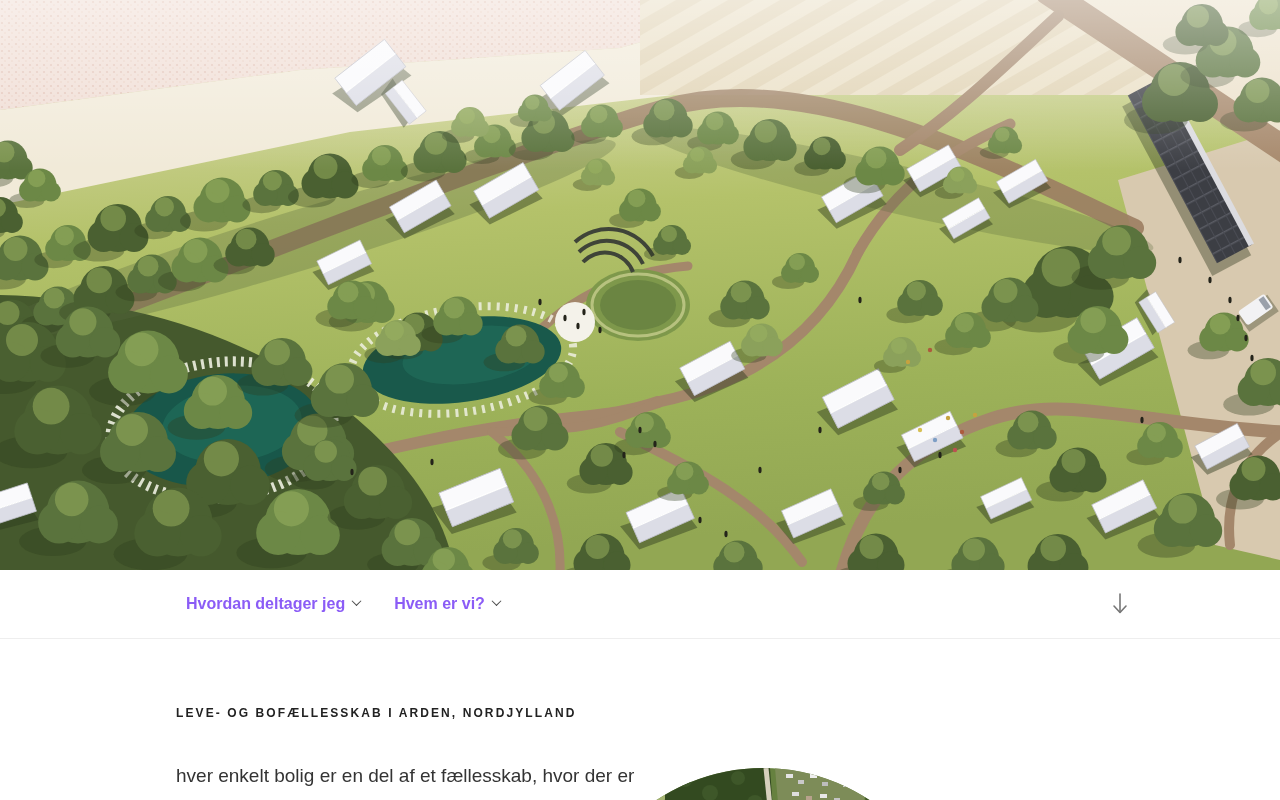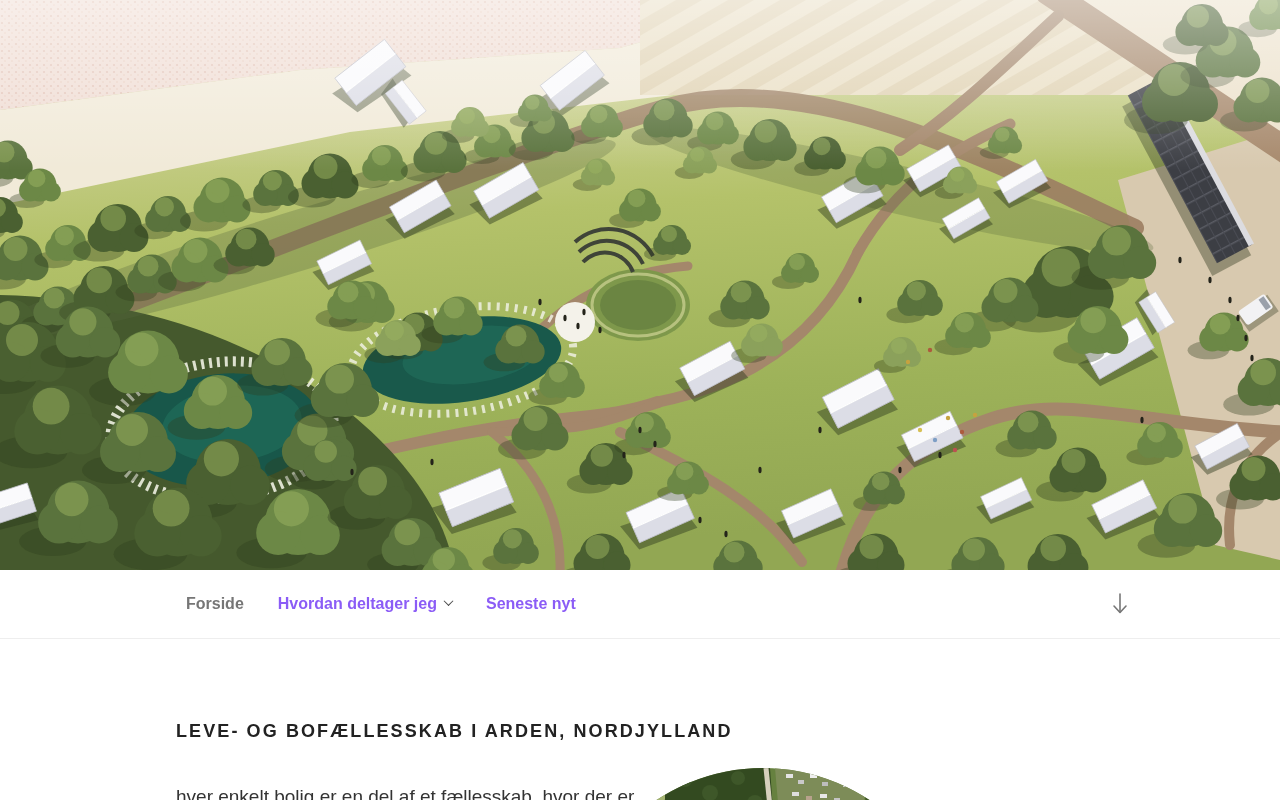--- a/index.html
+++ b/index.html
@@ -15,22 +15,22 @@
   .nav-inner { width:1000px; height:100%; margin:0 auto; display:flex; align-items:center;
                padding-left:29px; }
   .nav-link { display:flex; align-items:center; gap:8px; padding:0 17px; height:100%;
               text-decoration:none; font-weight:700; font-size:16px; color:#8b5cf6; cursor:pointer; }
   .nav-link.current { color:#767676; }
   .chev { width:7px; height:7px; border-right:1.6px solid #4a4a4a; border-bottom:1.6px solid #4a4a4a;
           transform:rotate(45deg) translate(-1px,-1px); margin-top:-3px; }
   .scroll-down { margin-left:auto; margin-right:10px; display:flex; align-items:center; cursor:pointer; }
   
   .content { width:1000px; margin:0 auto; padding:68px 36px 0 36px; position:relative; }
-  .section-title { font-size:18px; font-weight:800; letter-spacing:2.1px; color:#222;
-                   line-height:1; text-transform:uppercase;margin-top:15px; }
+  .section-title { font-size:12px; font-weight:800; letter-spacing:2.1px; color:#222;
+                   line-height:1; text-transform:uppercase; }
   .intro { margin-top:48px; width:470px; font-size:19px; color:#333; }
   .intro span { display:block; height:18px; line-height:18px; white-space:nowrap; }
   .circle-photo { position:absolute; left:570px; top:768px; width:386px; height:386px;
                   border-radius:50%; overflow:hidden; }
   .circle-photo svg { display:block; }
 </style>
 </head>
 <body>
 
 <header class="hero">
@@ -298,29 +298,27 @@
         <circle cx="908" cy="362" r="2.2" fill="#c7a23c"></circle>
         <circle cx="930" cy="350" r="2.2" fill="#b05a3c"></circle>
       </g>
 
   <rect width="1280" height="170" fill="url(#haze)"></rect>
 </svg>
 </header>
 
 <nav class="navbar">
   <div class="nav-inner">
-    <a class="nav-link current">
-      <span>Forside</span>
-    </a>
     <a class="nav-link">
       <span>Hvordan deltager jeg</span>
       <span class="chev"></span>
     </a>
     <a class="nav-link">
-      <span>Seneste nyt</span>
+      <span>Hvem er vi?</span>
+      <span class="chev"></span>
     </a>
     <span class="scroll-down">
       <svg width="20" height="24" viewBox="0 0 20 24">
         <g fill="none" stroke="#767676" stroke-width="1.6" stroke-linecap="round" stroke-linejoin="round">
           <line x1="10" y1="2" x2="10" y2="20"></line>
           <polyline points="4,14 10,20.5 16,14"></polyline>
         </g>
       </svg>
     </span>
   </div>

